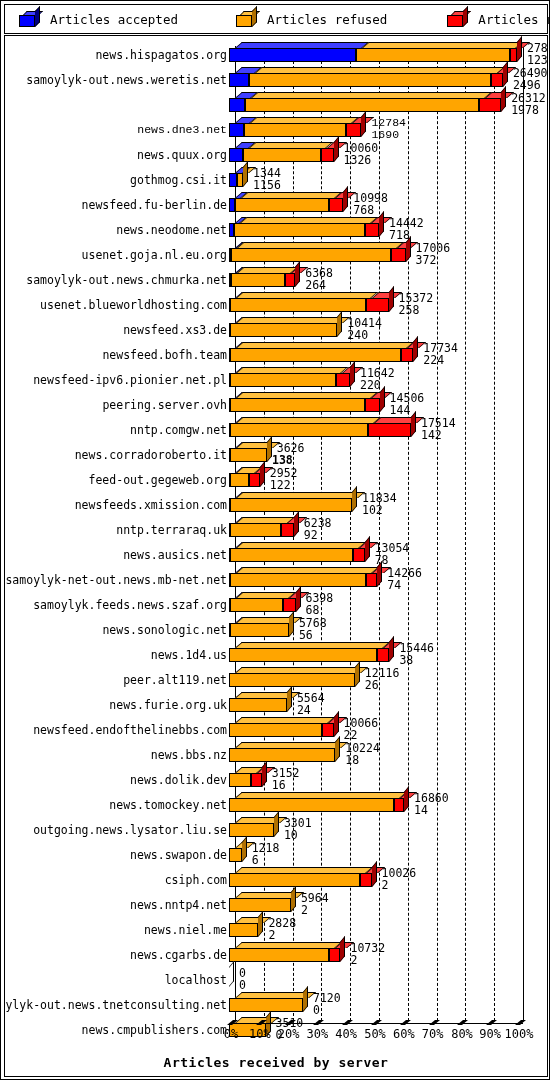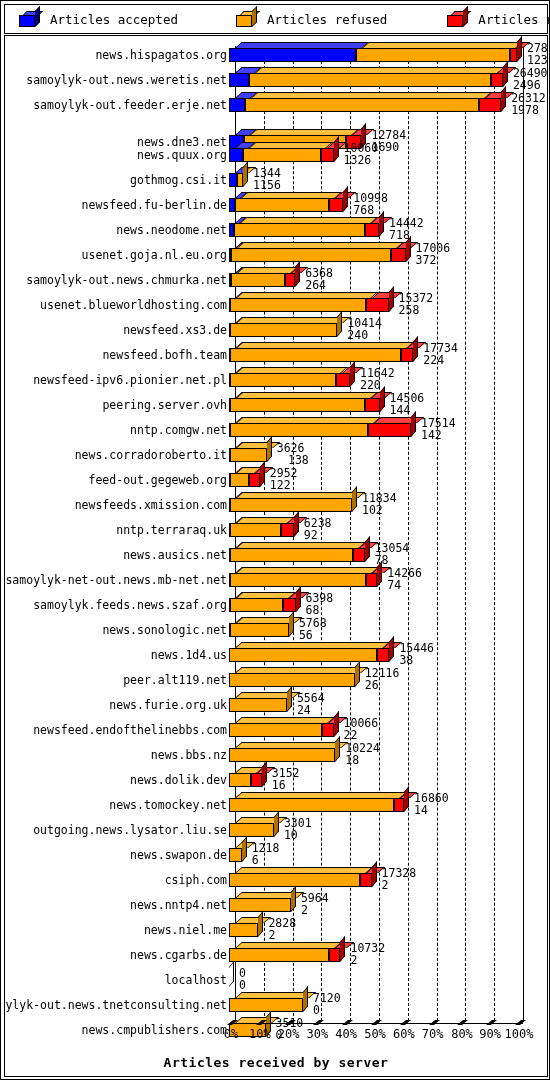--- a/index.html
+++ b/index.html
@@ -132,32 +132,31 @@
           <div class="seg" style="left: 224px; width: 19.584px; background: rgb(0, 0, 255);"></div>
           <div class="segtop" style="left: 249.584px; width: 242.784px; background: rgb(255, 192, 64);"></div>
           <div class="seg" style="left: 243.584px; width: 242.784px; background: rgb(255, 165, 0);"></div>
           <div class="segtop" style="left: 492.368px; width: 11.52px; background: rgb(255, 64, 64);"></div>
           <div class="seg" style="left: 486.368px; width: 11.52px; background: rgb(255, 0, 0);"></div>
           <div class="segside" style="left: 497.888px; background: rgb(160, 0, 0);"></div>
           <div class="vals v1" style="left: 507.888px;">26490</div>
           <div class="vals v2" style="left: 507.888px;">2496</div>
         </div>
         <div class="row" style="top: 56px;">
-          <div class="rlabel">samoylyk-out.feeder.erje.net</div>
           <div class="segtop" style="left: 230px; width: 16.128px; background: rgb(64, 64, 255);"></div>
           <div class="seg" style="left: 224px; width: 16.128px; background: rgb(0, 0, 255);"></div>
           <div class="segtop" style="left: 246.128px; width: 234.144px; background: rgb(255, 192, 64);"></div>
           <div class="seg" style="left: 240.128px; width: 234.144px; background: rgb(255, 165, 0);"></div>
           <div class="segtop" style="left: 480.272px; width: 21.888px; background: rgb(255, 64, 64);"></div>
           <div class="seg" style="left: 474.272px; width: 21.888px; background: rgb(255, 0, 0);"></div>
           <div class="segside" style="left: 496.16px; background: rgb(160, 0, 0);"></div>
           <div class="vals v1" style="left: 506.16px;">26312</div>
           <div class="vals v2" style="left: 506.16px;">1978</div>
         </div>
-        <div class="row" style="top: 93px;">
+        <div class="row" style="top: 81px; font-family: Liberation Mono, monospace;">
           <div class="rlabel">news.dne3.net</div>
           <div class="segtop" style="left: 230px; width: 14.976px; background: rgb(64, 64, 255);"></div>
           <div class="seg" style="left: 224px; width: 14.976px; background: rgb(0, 0, 255);"></div>
           <div class="segtop" style="left: 244.976px; width: 102.24px; background: rgb(255, 192, 64);"></div>
           <div class="seg" style="left: 238.976px; width: 102.24px; background: rgb(255, 165, 0);"></div>
           <div class="segtop" style="left: 347.216px; width: 15.264px; background: rgb(255, 64, 64);"></div>
           <div class="seg" style="left: 341.216px; width: 15.264px; background: rgb(255, 0, 0);"></div>
           <div class="segside" style="left: 356.48px; background: rgb(160, 0, 0);"></div>
           <div class="vals v1" style="left: 366.48px;">12784</div>
           <div class="vals v2" style="left: 366.48px;">1690</div>
@@ -303,21 +302,21 @@
           <div class="vals v2" style="left: 416.016px;">142</div>
         </div>
         <div class="row" style="top: 406px;">
           <div class="rlabel">news.corradoroberto.it</div>
           <div class="segtop" style="left: 230px; width: 1px; background: rgb(64, 64, 255);"></div>
           <div class="seg" style="left: 224px; width: 1px; background: rgb(0, 0, 255);"></div>
           <div class="segtop" style="left: 230.864px; width: 36.864px; background: rgb(255, 192, 64);"></div>
           <div class="seg" style="left: 224.864px; width: 36.864px; background: rgb(255, 165, 0);"></div>
           <div class="segside" style="left: 261.728px; background: rgb(176, 112, 0);"></div>
           <div class="vals v1" style="left: 271.728px;">3626</div>
-          <div class="vals v2" style="left: 283px;">138</div>
+          <div class="vals v2" style="left: 267px; font-weight: bold;">138</div>
         </div>
         <div class="row" style="top: 431px;">
           <div class="rlabel">feed-out.gegeweb.org</div>
           <div class="segtop" style="left: 230px; width: 1px; background: rgb(64, 64, 255);"></div>
           <div class="seg" style="left: 224px; width: 1px; background: rgb(0, 0, 255);"></div>
           <div class="segtop" style="left: 230.864px; width: 19.008px; background: rgb(255, 192, 64);"></div>
           <div class="seg" style="left: 224.864px; width: 19.008px; background: rgb(255, 165, 0);"></div>
           <div class="segtop" style="left: 249.872px; width: 10.944px; background: rgb(255, 64, 64);"></div>
           <div class="seg" style="left: 243.872px; width: 10.944px; background: rgb(255, 0, 0);"></div>
           <div class="segside" style="left: 254.816px; background: rgb(160, 0, 0);"></div>
@@ -488,21 +487,21 @@
           <div class="vals v1" style="left: 246.672px;">1218</div>
           <div class="vals v2" style="left: 246.672px;">6</div>
         </div>
         <div class="row" style="top: 831px;">
           <div class="rlabel">csiph.com</div>
           <div class="segtop" style="left: 230px; width: 131.04px; background: rgb(255, 192, 64);"></div>
           <div class="seg" style="left: 224px; width: 131.04px; background: rgb(255, 165, 0);"></div>
           <div class="segtop" style="left: 361.04px; width: 11.52px; background: rgb(255, 64, 64);"></div>
           <div class="seg" style="left: 355.04px; width: 11.52px; background: rgb(255, 0, 0);"></div>
           <div class="segside" style="left: 366.56px; background: rgb(160, 0, 0);"></div>
-          <div class="vals v1" style="left: 376.56px;">17328</div>
+          <div class="vals v1" style="left: 376.56px;">10026</div>
           <div class="vals v2" style="left: 376.56px;">2</div>
         </div>
         <div class="row" style="top: 856px;">
           <div class="rlabel">news.nntp4.net</div>
           <div class="segtop" style="left: 230px; width: 61.92px; background: rgb(255, 192, 64);"></div>
           <div class="seg" style="left: 224px; width: 61.92px; background: rgb(255, 165, 0);"></div>
           <div class="segside" style="left: 285.92px; background: rgb(176, 112, 0);"></div>
           <div class="vals v1" style="left: 295.92px;">5964</div>
           <div class="vals v2" style="left: 295.92px;">2</div>
         </div>

